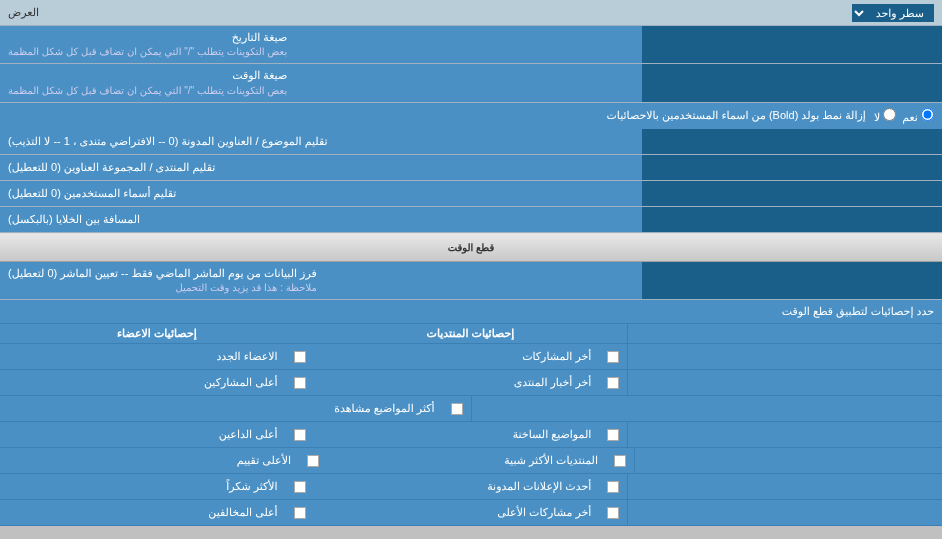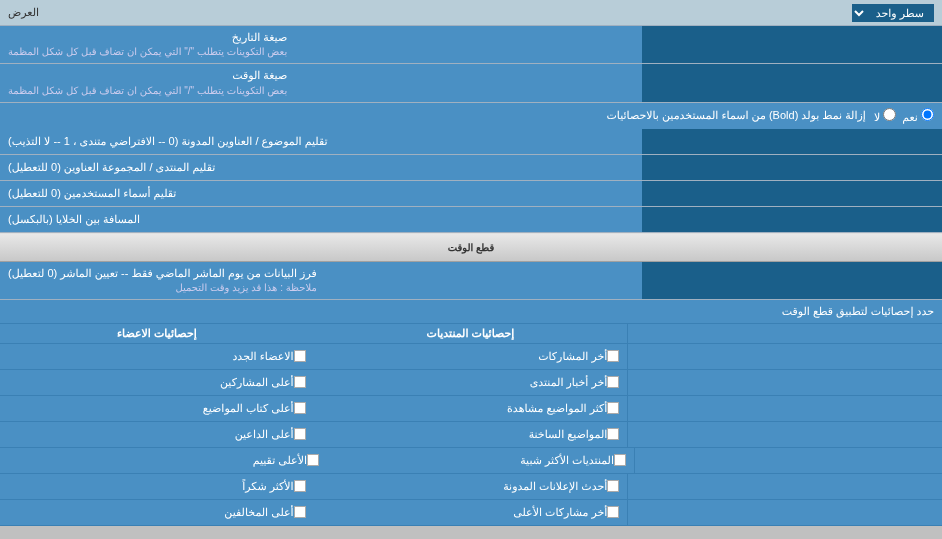--- a/index.html
+++ b/index.html
@@ -135,22 +135,22 @@
       padding: 4px 8px;
       color: #fff;
       font-size: 11px;
       border-right: 1px solid #3a80b4;
     }
     .stats-col:first-child {
       border-right: none;
     }
     .stats-col .stat-item {
       display: flex;
-      align-items: flex-start;
-      gap: 0;
+      align-items: flex-end;
+      gap: 16px;
       padding: 2px 0;
     }
     .checkbox-icon {
       width: 12px;
       height: 12px;
       background: #fff;
       border: 1px solid #aaa;
       display: inline-block;
       flex-shrink: 0;
     }
@@ -315,26 +315,20 @@
     </div>
 
     <div class="stats-grid">
       <div class="stats-col" style="flex:1;"></div>
       <div class="stats-col" style="flex:1;">
         <div class="stat-item">
           <span class="checkbox-icon"></span>
           <span>أكثر المواضيع مشاهدة</span>
         </div>
       </div>
-      <div class="stats-col" style="flex:1; border-right:none;">
-        <div class="stat-item">
-          <span class="checkbox-icon"></span>
-          <span>أعلى كتاب المواضيع</span>
-        </div>
-      </div>
     </div>
 
     <div class="stats-grid">
       <div class="stats-col" style="flex:1;"></div>
       <div class="stats-col" style="flex:1;">
         <div class="stat-item">
           <span class="checkbox-icon"></span>
           <span>المواضيع الساخنة</span>
         </div>
       </div>

